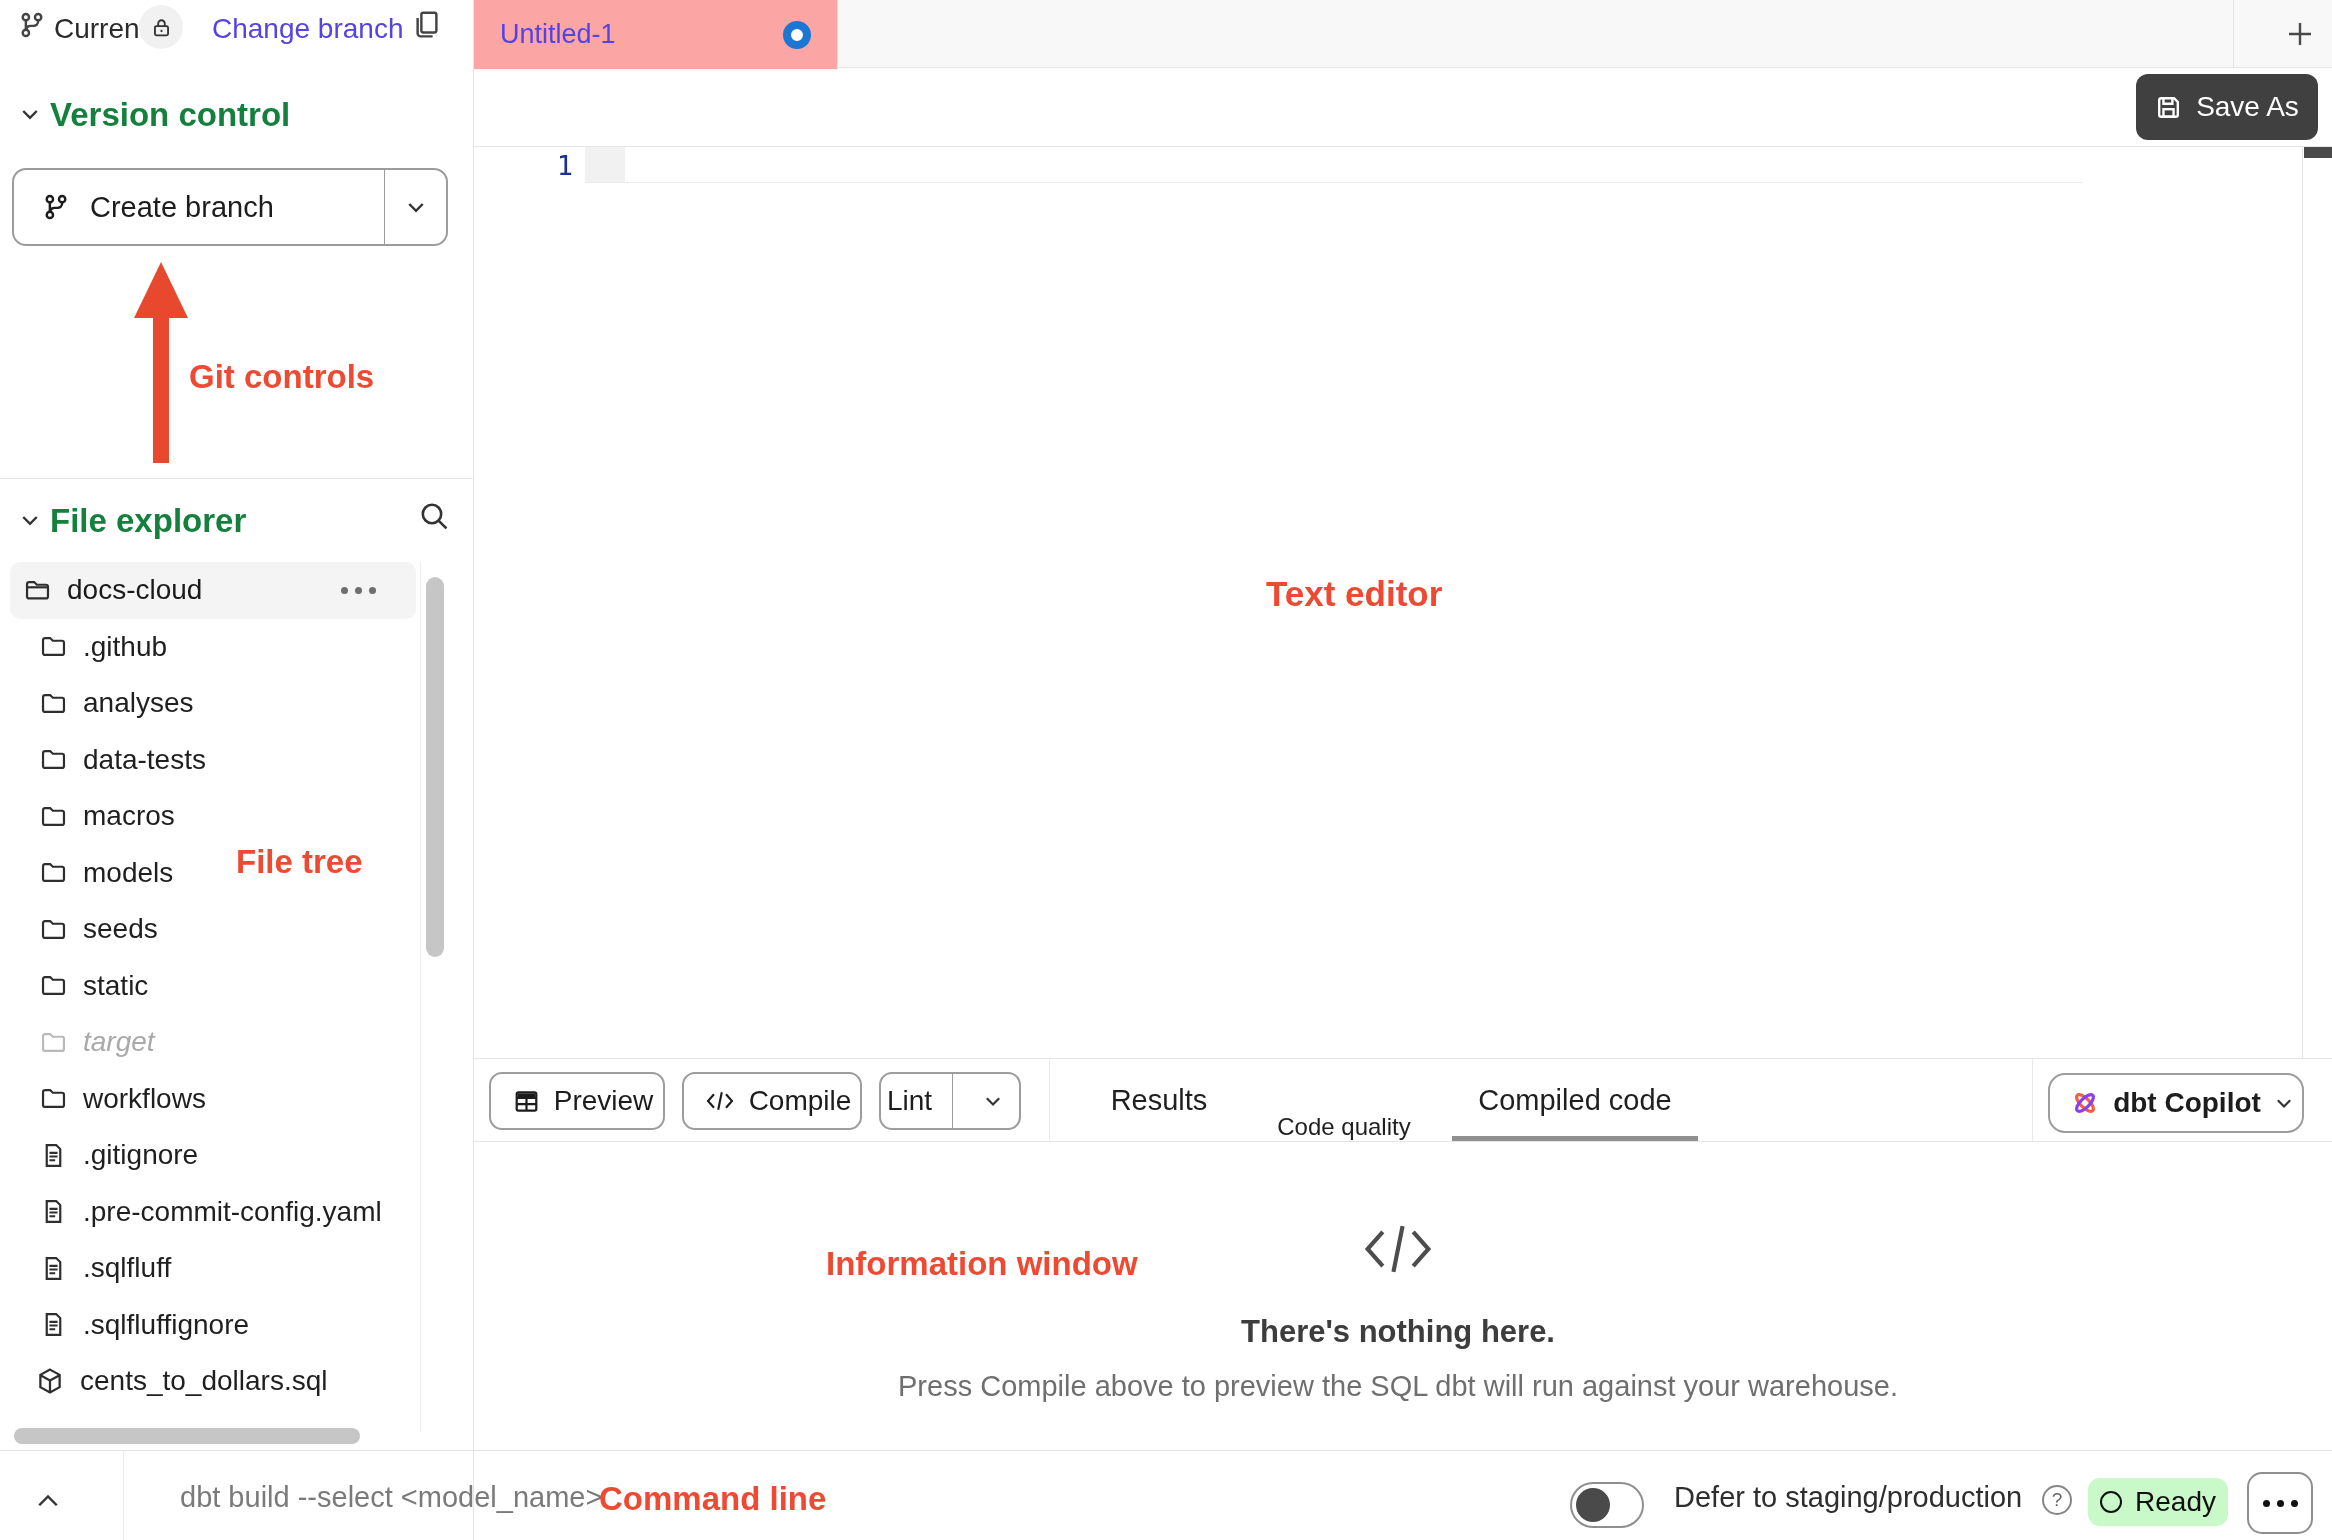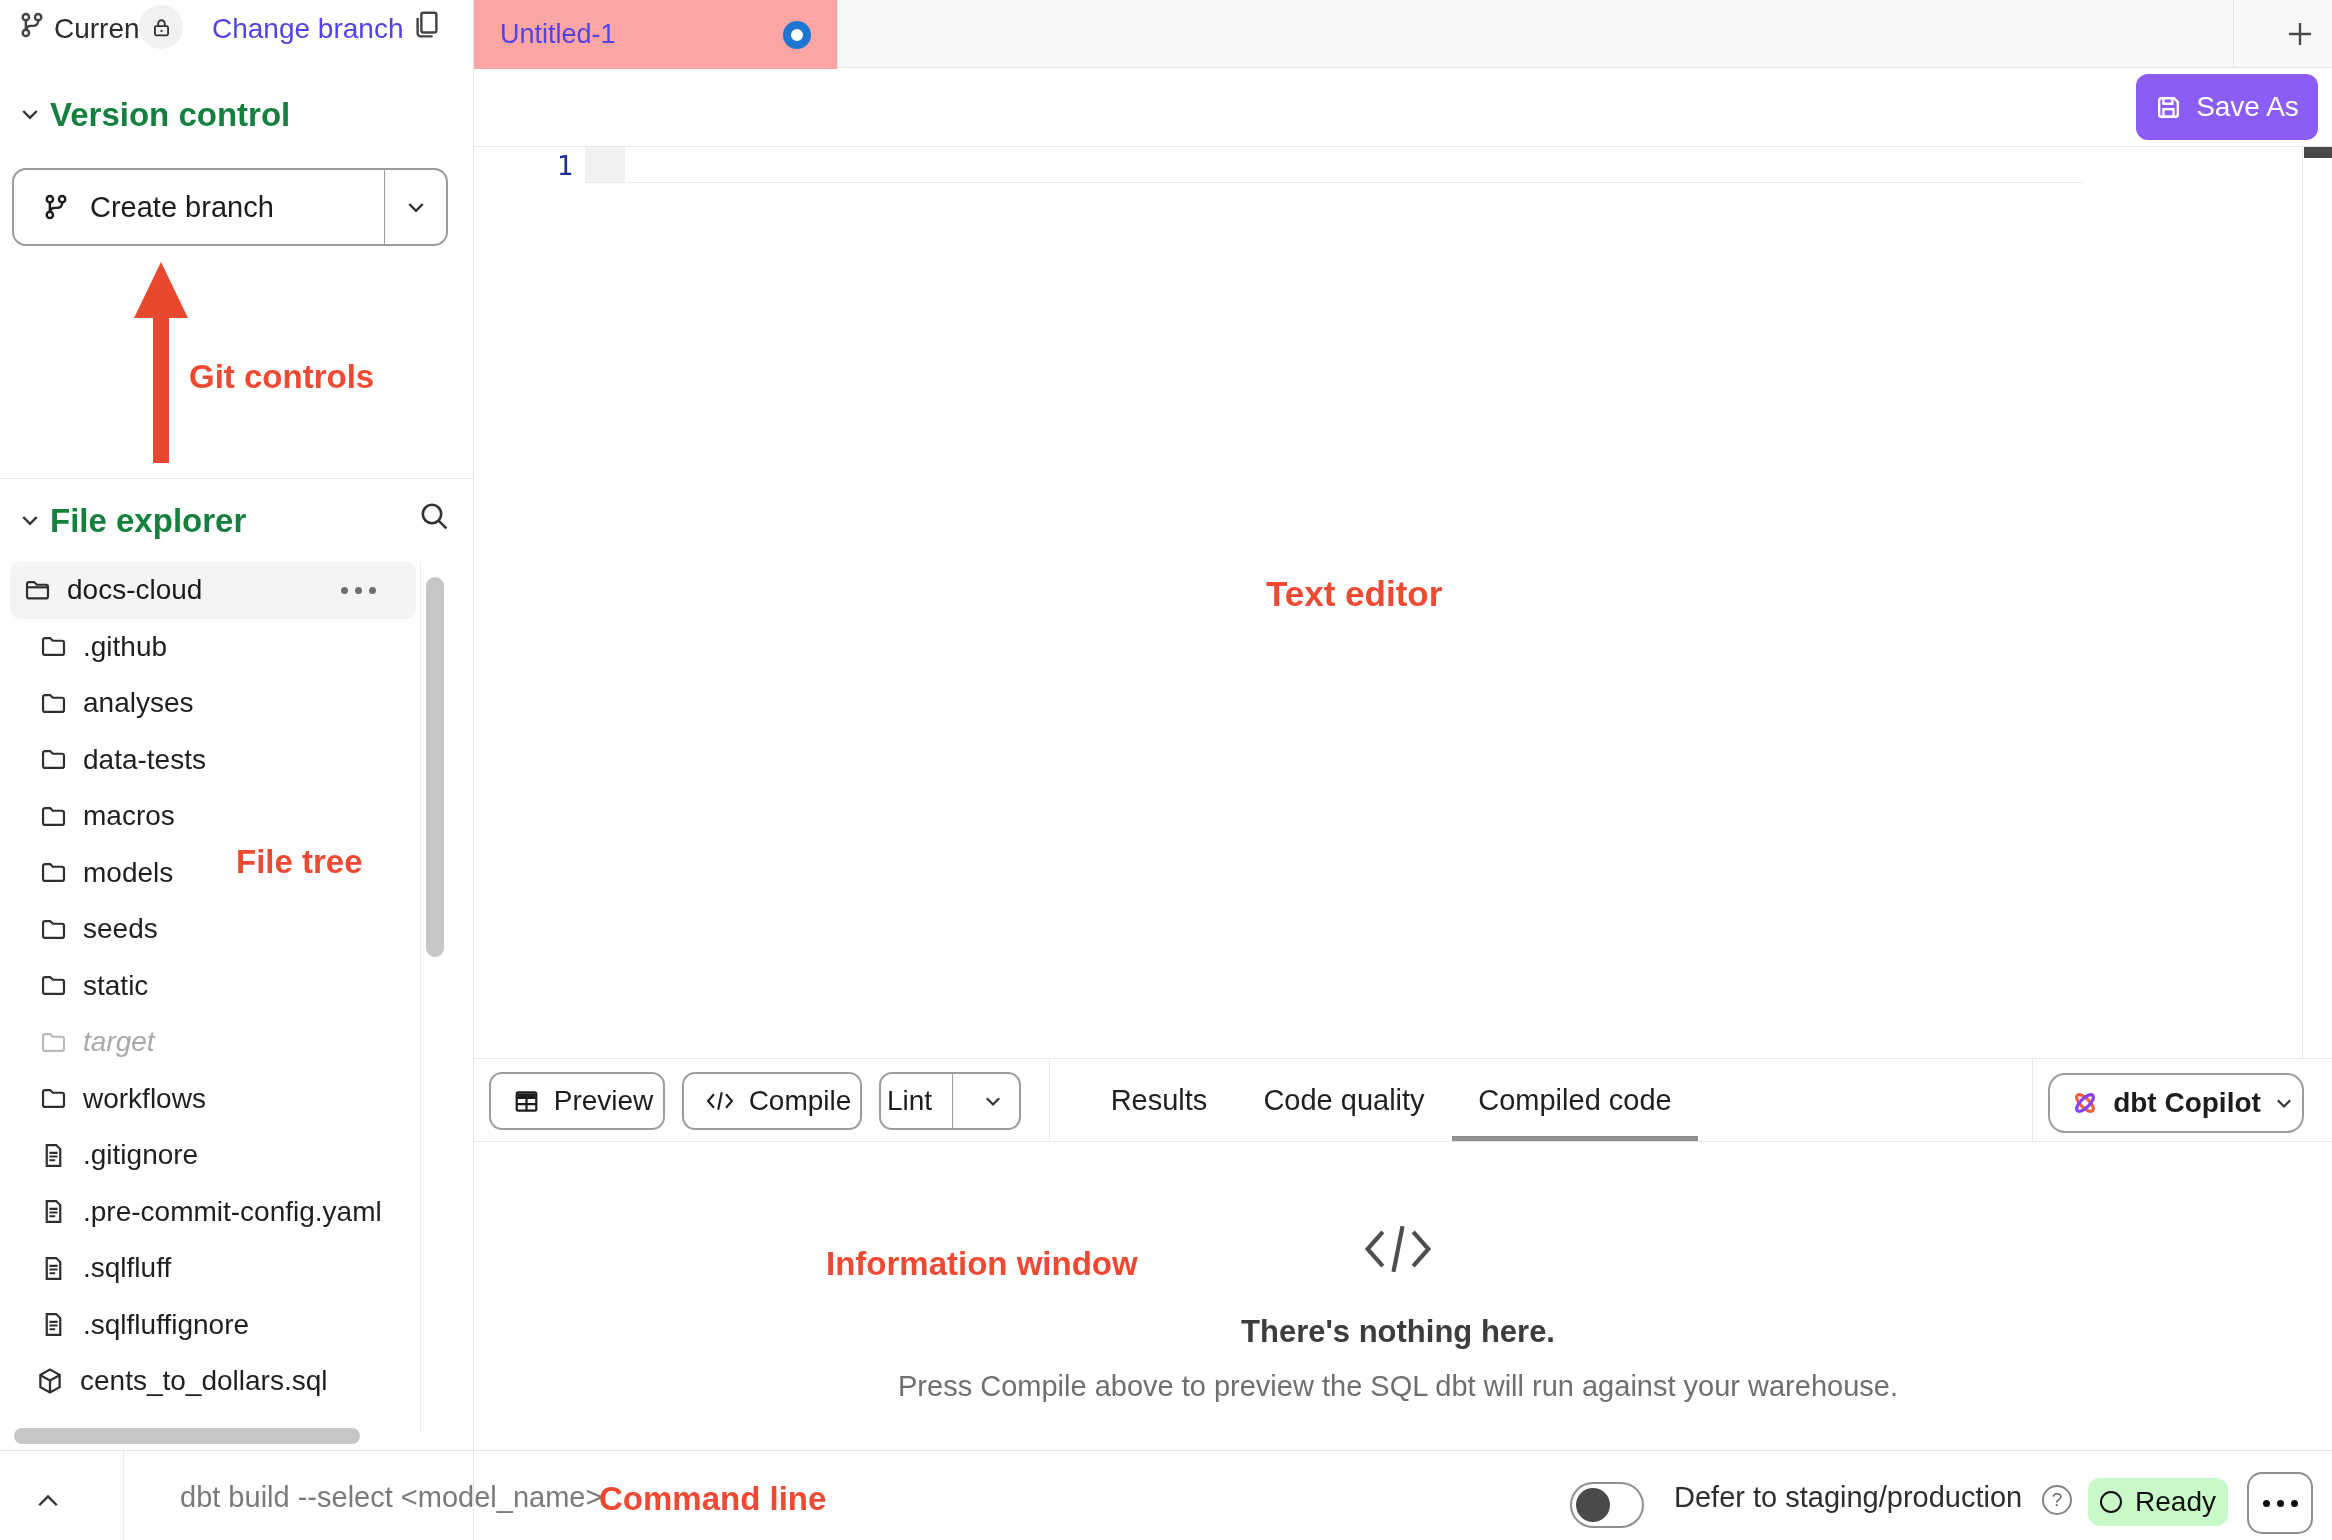--- a/index.html
+++ b/index.html
@@ -249,21 +249,21 @@
   <div class="ab row" style="left:474px;top:0;width:364px;height:69px;background:#fca5a5;border-right:1px solid #e4e4e4;box-sizing:border-box;padding:0 26px;justify-content:space-between;z-index:2;">
     <span style="font-size:27px;font-weight:500;color:#5443e4;">Untitled-1</span>
     <span style="width:12px;height:12px;border-radius:50%;background:#fff;border:8px solid #1d76d2;"></span>
   </div>
   <span class="ab" style="left:2284px;top:18px;color:#4a4a4a;">
     <svg width="32" height="32" viewBox="0 0 16 16" fill="none" stroke="currentColor" stroke-width="1.2">
         <path d="M8 2.5v11M2.5 8h11"></path>
       </svg>
   </span>
 
-  <div class="ab row" style="left:2136px;top:74px;width:182px;height:66px;background:#8b5cf6;border-radius:12px;justify-content:center;gap:14px;text-align:center;">
+  <div class="ab row" style="left:2136px;top:74px;width:182px;height:66px;background:#404040;border-radius:12px;justify-content:center;gap:14px;text-align:center;">
     <span>
       <svg width="27" height="27" viewBox="0 0 16 16" fill="none" stroke="#fff" stroke-width="1.4">
         <path d="M2.5 3.7c0-.7.5-1.2 1.2-1.2h7.6l2.2 2.2v7.6c0 .7-.5 1.2-1.2 1.2H3.7c-.7 0-1.2-.5-1.2-1.2z"></path>
         <path d="M5 2.6v3.2h5.3V2.6"></path>
           <rect x="5" y="9" width="6" height="4.4"></rect>
       </svg>
     </span>
     <span style="color:#fff;font-size:28px;font-weight:500;">Save As</span>
   </div>
 
@@ -307,21 +307,21 @@
           <path d="M3.5 6l4.5 4.5L12.5 6"></path>
         </svg>
     </span>
   </div>
 
   <div class="ab vline" style="left:1049px;top:1059px;height:82px;background:#e9e9e9;"></div>
 
   <div class="ab row" style="left:1084px;top:1059px;width:150px;height:82px;justify-content:center;font-size:29px;">
     <span>Results</span>
   </div>
-  <div class="ab row" style="left:1244px;top:1059px;width:200px;height:82px;justify-content:center;font-size:29px;">
+  <div class="ab row" style="left:1244px;top:1059px;width:200px;height:82px;justify-content:center;font-size:24px;align-items:flex-end;">
     <span>Code quality</span>
   </div>
   <div class="ab row" style="left:1452px;top:1059px;width:246px;height:82px;justify-content:center;font-size:29px;">
     <span>Compiled code</span>
   </div>
   <div class="ab" style="left:1452px;top:1136px;width:246px;height:5px;background:#909090;"></div>
 
   <div class="ab vline" style="left:2032px;top:1059px;height:82px;background:#e9e9e9;"></div>
 
   <div class="ab btn" style="left:2048px;top:1073px;width:256px;height:60px;border-radius:17px;gap:12px;">

